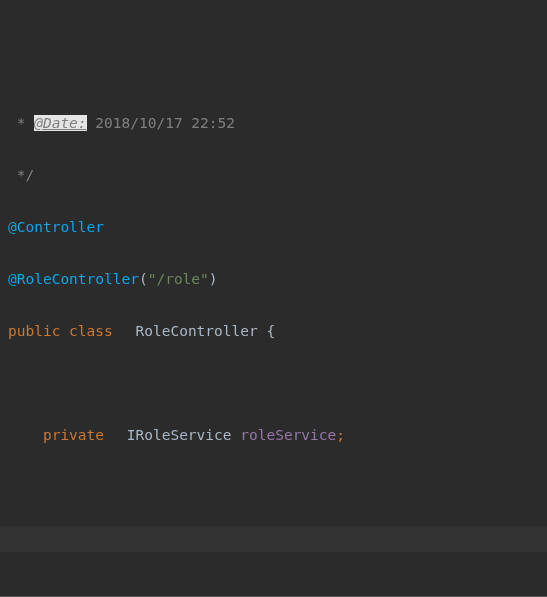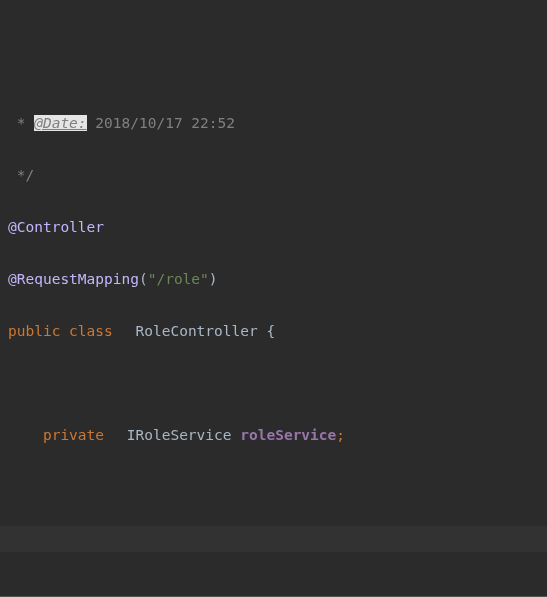--- a/index.html
+++ b/index.html
@@ -19,46 +19,46 @@
     color: #a9b7c6;
     white-space: pre;
     position: relative;
     height: 100%;
     box-sizing: border-box;
     border-bottom: 1px solid #555;
   }
   .line { display: block; height: 26px; }
   .comment   { color: #808080; }
   .doctag    { color: #808080; background: #e5e5e5; text-decoration: underline; font-style: italic; }
-  .annotation{ color: #c4b5fd; }
+  .annotation{ color: #0ea5e9; }
   .string    { color: #6a8759; }
   .keyword   { color: #cc7832; }
   .classname { color: #a9b7c6; margin-left: 14px; }
-  .field     { color: #9876aa; font-weight: bold; }
+  .field     { color: #9876aa; }
   .punct     { color: #a9b7c6; }
   .paren     { color: #a9b7c6; }
   .current-line-bg {
     position: absolute;
     left: 0; right: 0;
     height: 26px;
     background: #323232;
     z-index: 0;
   }
   .code { position: relative; z-index: 1; }
 </style>
 </head>
 <body>
 
 <div class="editor">
   <div class="current-line-bg" style="top:526px;"></div>
   <div class="code">
 <span class="line"><span class="comment"> * </span><span class="doctag">@Date:</span><span class="comment"> 2018/10/17 22:52</span></span>
 <span class="line"><span class="comment"> */</span></span>
 <span class="line"><span class="annotation">@Controller</span></span>
-<span class="line"><span class="annotation">@RequestMapping</span><span class="paren">(</span><span class="string">"/role"</span><span class="paren">)</span></span>
+<span class="line"><span class="annotation">@RoleController</span><span class="paren">(</span><span class="string">"/role"</span><span class="paren">)</span></span>
 <span class="line"><span class="keyword">public </span><span class="keyword">class </span><span class="classname">RoleController </span><span class="punct">{</span></span>
 <span class="line"><span></span></span>
 <span class="line"><span>    </span><span class="keyword">private </span><span class="classname">IRoleService </span><span class="field">roleService</span><span class="keyword">;</span></span>
 <span class="line"><span></span></span>
 
 
 
 
 
 

